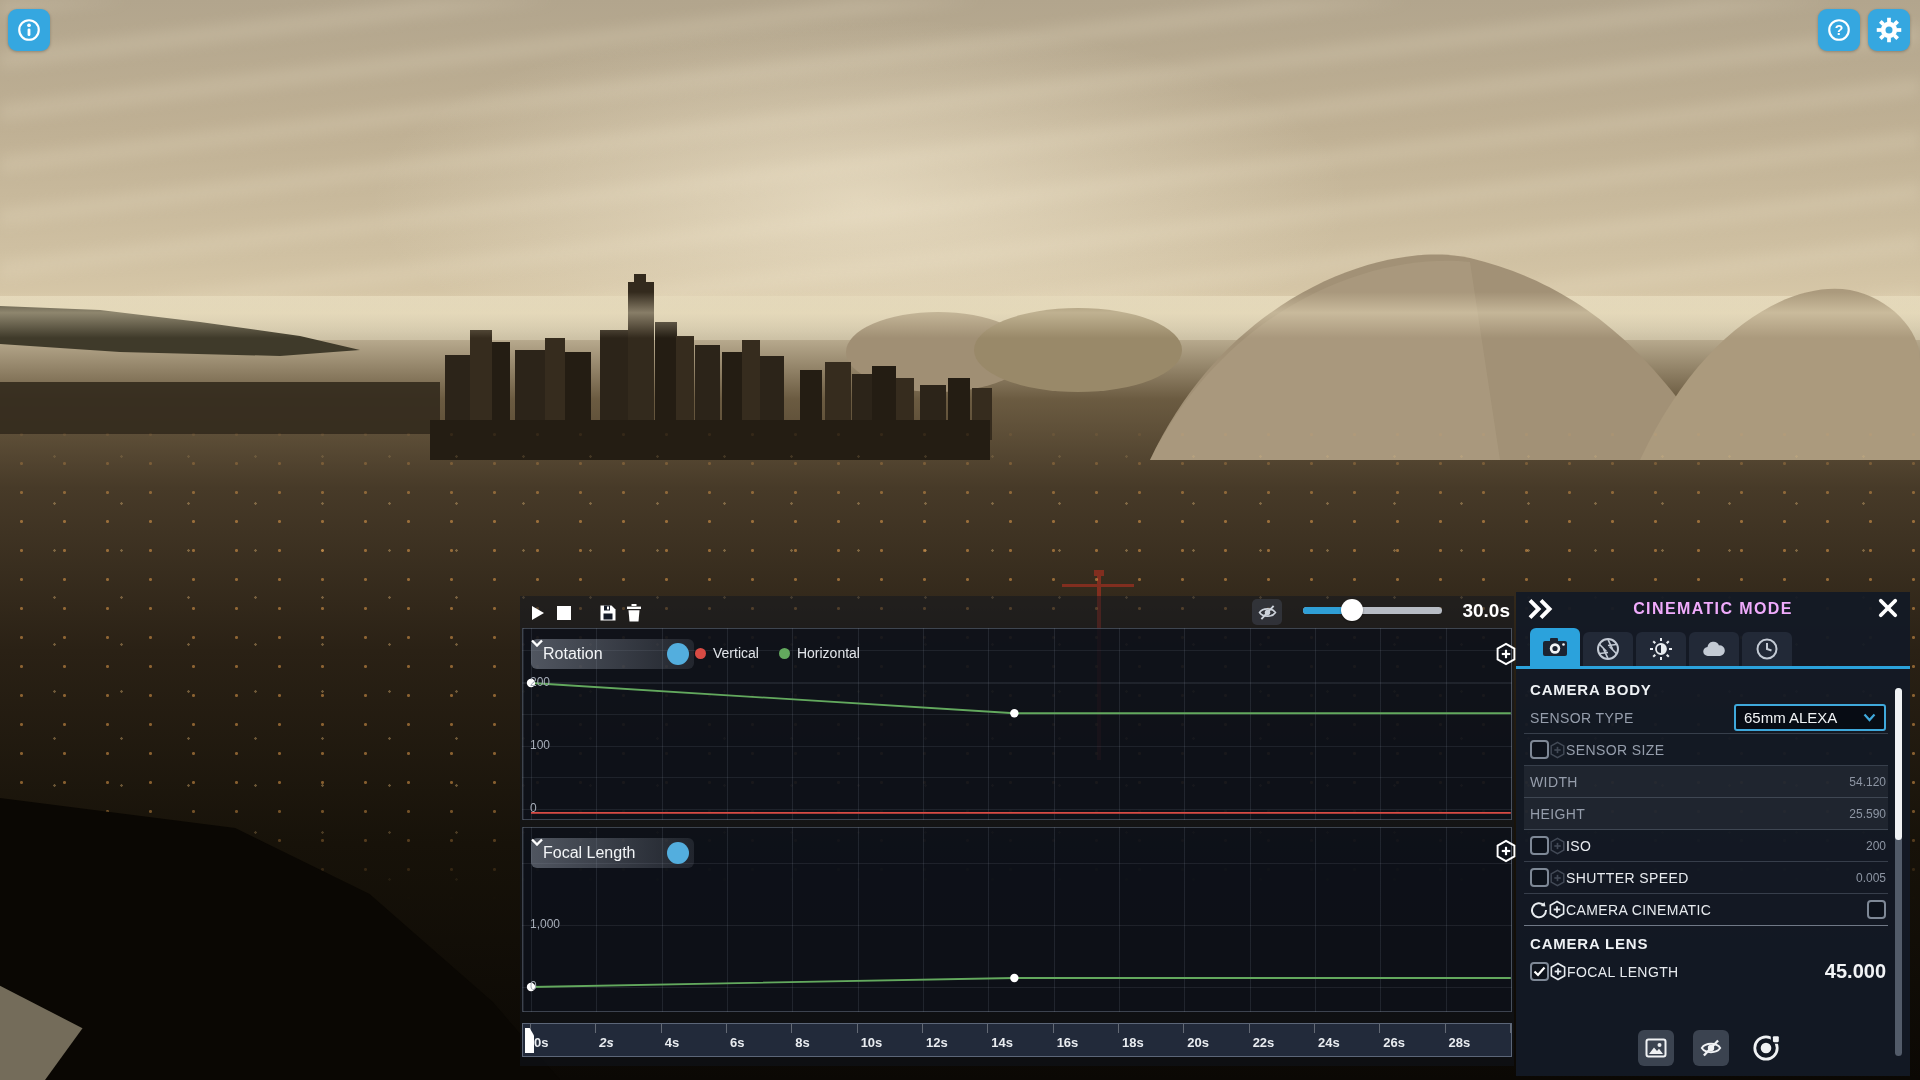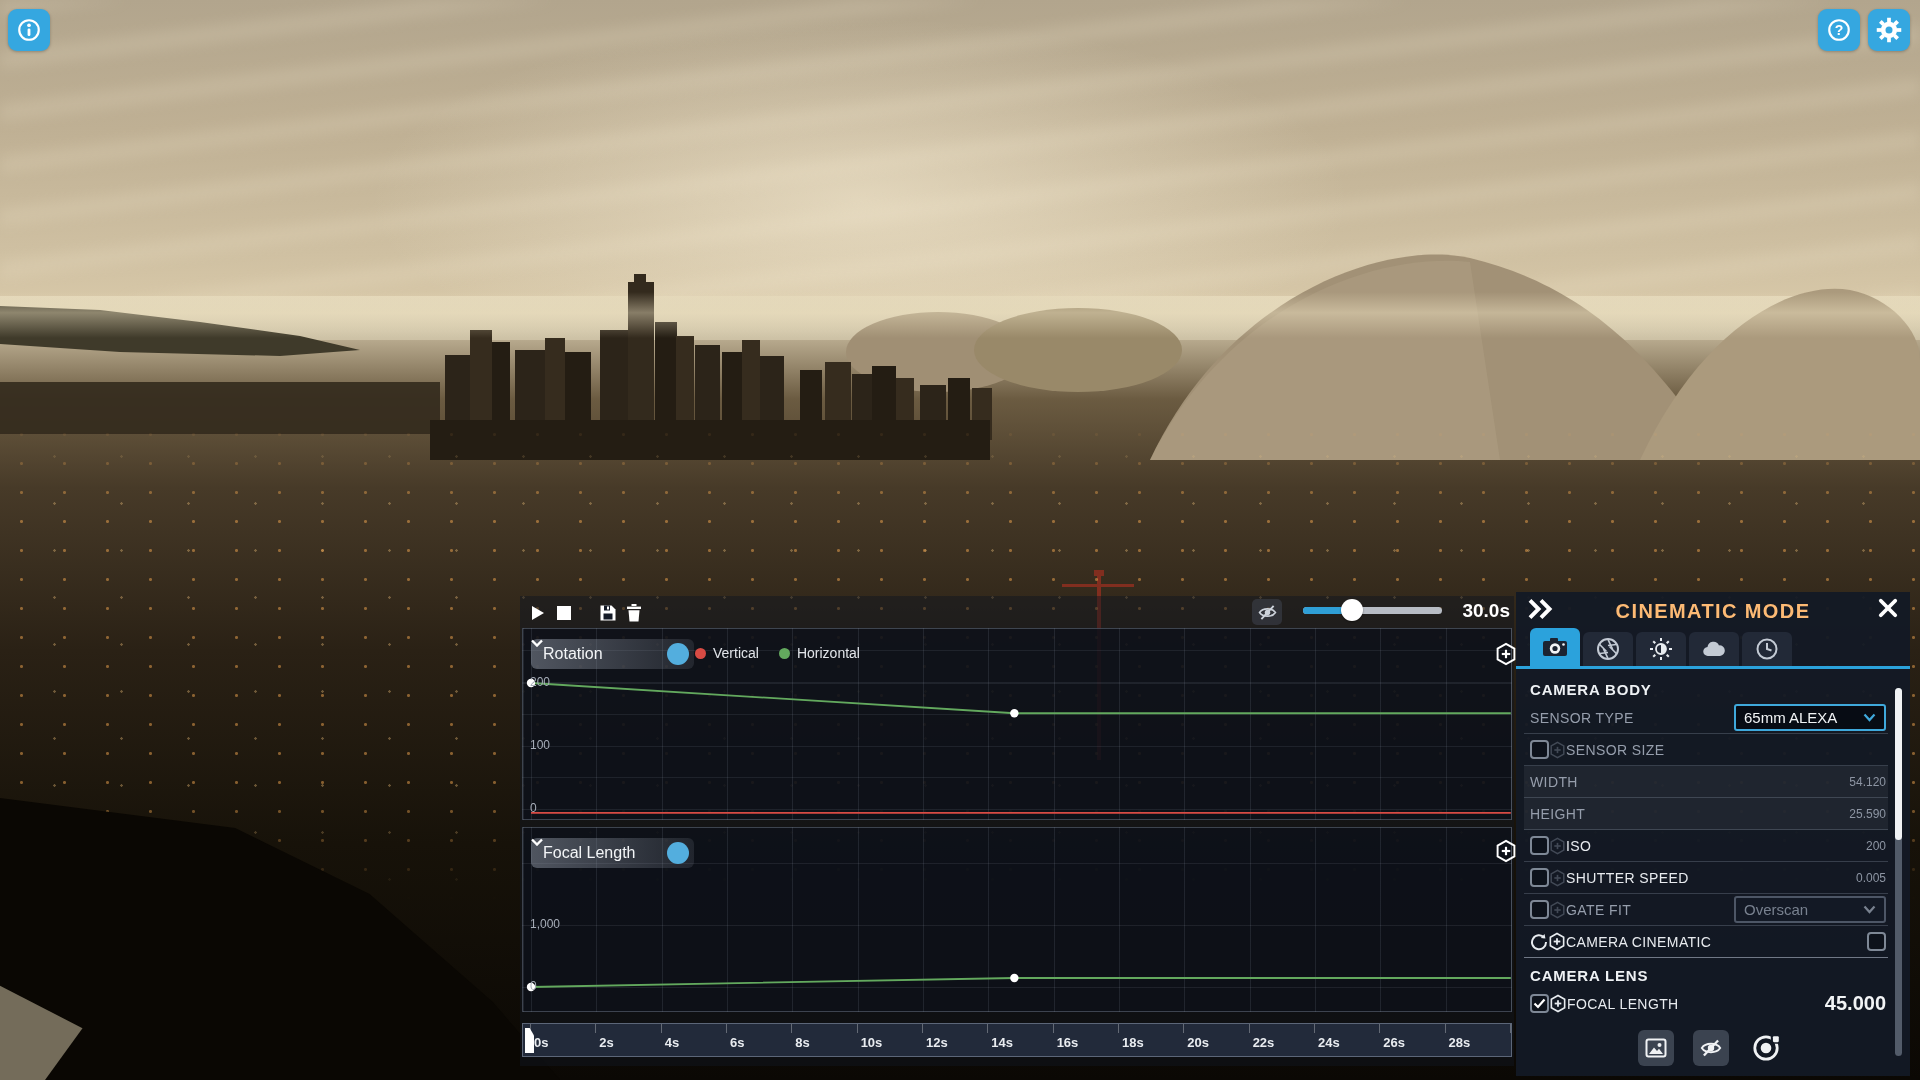--- a/index.html
+++ b/index.html
@@ -68,21 +68,21 @@
   .kf-add{position:absolute;right:16px;top:13px;cursor:pointer;}
   .ruler{position:absolute;left:2px;top:427px;width:990px;height:34px;background:#222a3a;
       border:1px solid rgba(150,162,182,.5);box-sizing:border-box;overflow:hidden;}
   .ruler .tick{position:absolute;top:0;width:1px;height:9px;background:rgba(255,255,255,.3);}
   .ruler .tick-label{position:absolute;top:11px;font-size:13px;font-weight:600;color:#e9ecf0;}
   .playhead{position:absolute;left:2px;top:4px;width:9px;height:25px;background:#fff;
       clip-path:polygon(0 0,52% 0,100% 30%,100% 100%,0 100%);}
   
   .sp{position:absolute;left:1516px;top:592px;width:394px;height:484px;background:rgba(19,25,37,.95);z-index:11;}
   .sp-header{position:absolute;left:0;top:0;width:100%;height:36px;}
-  .sp-title{position:absolute;left:0;right:0;top:8px;text-align:center;color:#fdba74;font-size:20px;font-weight:700;letter-spacing:1.4px;}
+  .sp-title{position:absolute;left:0;right:0;top:8px;text-align:center;color:#f0abfc;font-size:16px;font-weight:700;letter-spacing:1.4px;}
   .sp-collapse{position:absolute;left:10px;top:6px;cursor:pointer;}
   .sp-close{position:absolute;right:12px;top:6px;cursor:pointer;}
   .tabs{position:absolute;left:14px;top:36px;height:38px;display:flex;gap:3px;}
   .tab{width:50px;height:34px;margin-top:4px;border-radius:6px 6px 0 0;background:rgba(36,43,58,.88);
       display:flex;align-items:center;justify-content:center;cursor:pointer;}
   .tab.active{height:38px;margin-top:0;background:#2ba2dc;}
   .tab-underline{position:absolute;left:0;top:74px;width:100%;height:3px;background:#2ba2dc;}
   .sp-content{position:absolute;left:8px;top:80px;width:364px;}
   .sec-header{color:#eef1f4;font-size:15px;font-weight:700;letter-spacing:.8px;margin:9px 0 4px 6px;}
   .row{display:flex;align-items:center;height:31px;border-bottom:1px solid rgba(140,152,168,.3);padding:0 2px 0 6px;}
@@ -299,21 +299,21 @@
           <line x1="5.5" y1="10" x2="12.5" y2="10" stroke="#fff" stroke-width="1.8"></line>
         </svg>
       </div>
     </div>
 
     <div class="ruler" id="ruler">
       <div class="playhead"></div>
     <div class="tick" style="left: 7px;"></div>
         <span class="tick-label" style="left: 11px; text-align: center;">0s</span>
         <div class="tick" style="left: 72.33px;"></div>
-        <span class="tick-label" style="left: 76.33px;">2s</span>
+        <span class="tick-label" style="left: 76.33px; font-style: italic;">2s</span>
         <div class="tick" style="left: 137.66px;"></div>
         <span class="tick-label" style="left: 141.66px;">4s</span>
         <div class="tick" style="left: 202.99px;"></div>
         <span class="tick-label" style="left: 206.99px;">6s</span>
         <div class="tick" style="left: 268.32px;"></div>
         <span class="tick-label" style="left: 272.32px;">8s</span>
         <div class="tick" style="left: 333.65px;"></div>
         <span class="tick-label" style="left: 337.65px;">10s</span>
         <div class="tick" style="left: 398.98px;"></div>
         <span class="tick-label" style="left: 402.98px;">12s</span>
@@ -460,36 +460,20 @@
         <svg width="17" height="18" viewBox="0 0 18 20" style="opacity:.45">
           <polygon points="9,1.5 16,5.5 16,14.5 9,18.5 2,14.5 2,5.5" fill="none" stroke="#7b8594" stroke-width="1.6"></polygon>
           <line x1="9" y1="6.5" x2="9" y2="13.5" stroke="#7b8594" stroke-width="1.8"></line>
             <line x1="5.5" y1="10" x2="12.5" y2="10" stroke="#7b8594" stroke-width="1.8"></line>
         </svg>
         <span class="lbl">SHUTTER SPEED</span>
         <span class="spacer"></span>
         <span class="val">0.005</span>
       </div>
 
-      <div class="row">
-        <span class="cb"></span>
-        <svg width="17" height="18" viewBox="0 0 18 20" style="opacity:.45">
-          <polygon points="9,1.5 16,5.5 16,14.5 9,18.5 2,14.5 2,5.5" fill="none" stroke="#7b8594" stroke-width="1.6"></polygon>
-          <line x1="9" y1="6.5" x2="9" y2="13.5" stroke="#7b8594" stroke-width="1.8"></line>
-            <line x1="5.5" y1="10" x2="12.5" y2="10" stroke="#7b8594" stroke-width="1.8"></line>
-        </svg>
-        <span class="lbl dim">GATE FIT</span>
-        <span class="spacer"></span>
-        <div class="dd disabled">
-          <span>Overscan</span>
-          <svg width="13" height="9" viewBox="0 0 13 9">
-              <polyline points="1.5,1.5 6.5,7 11.5,1.5" fill="none" stroke="#78818f" stroke-width="2.2"></polyline>
-            </svg>
-        </div>
-      </div>
 
       <div class="row bright-divider">
         <svg width="18" height="18" viewBox="0 0 18 18">
           <path d="M14.2 4.6 A7 7 0 1 0 16 9" fill="none" stroke="#e8ecf0" stroke-width="2"></path>
           <polygon points="14.6,1 15.4,5.6 10.8,5.1" fill="#e8ecf0"></polygon>
         </svg>
         <svg width="18" height="19" viewBox="0 0 18 20">
           <polygon points="9,1.5 16,5.5 16,14.5 9,18.5 2,14.5 2,5.5" fill="none" stroke="#e8ecf0" stroke-width="1.7"></polygon>
           <line x1="9" y1="6.5" x2="9" y2="13.5" stroke="#e8ecf0" stroke-width="1.9"></line>
             <line x1="5.5" y1="10" x2="12.5" y2="10" stroke="#e8ecf0" stroke-width="1.9"></line>

